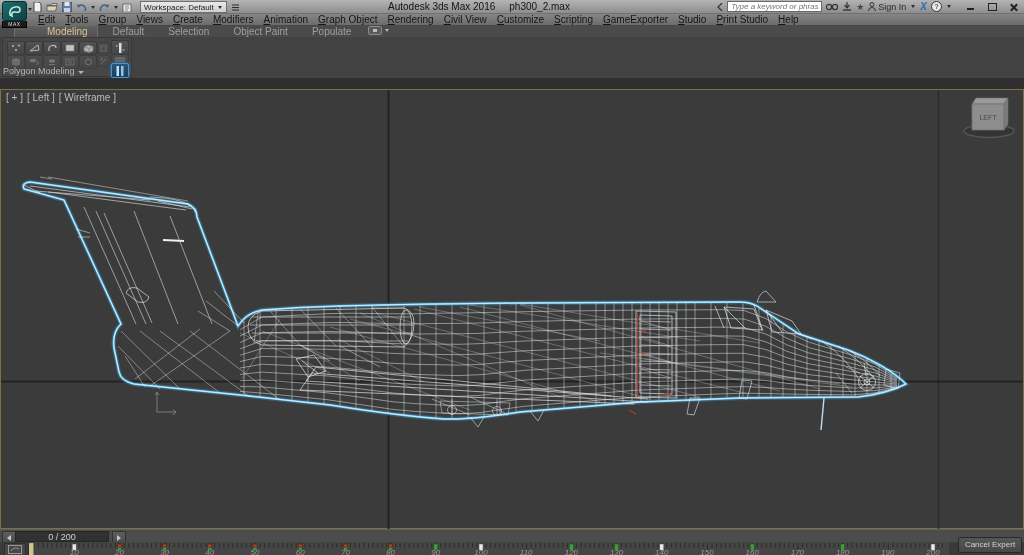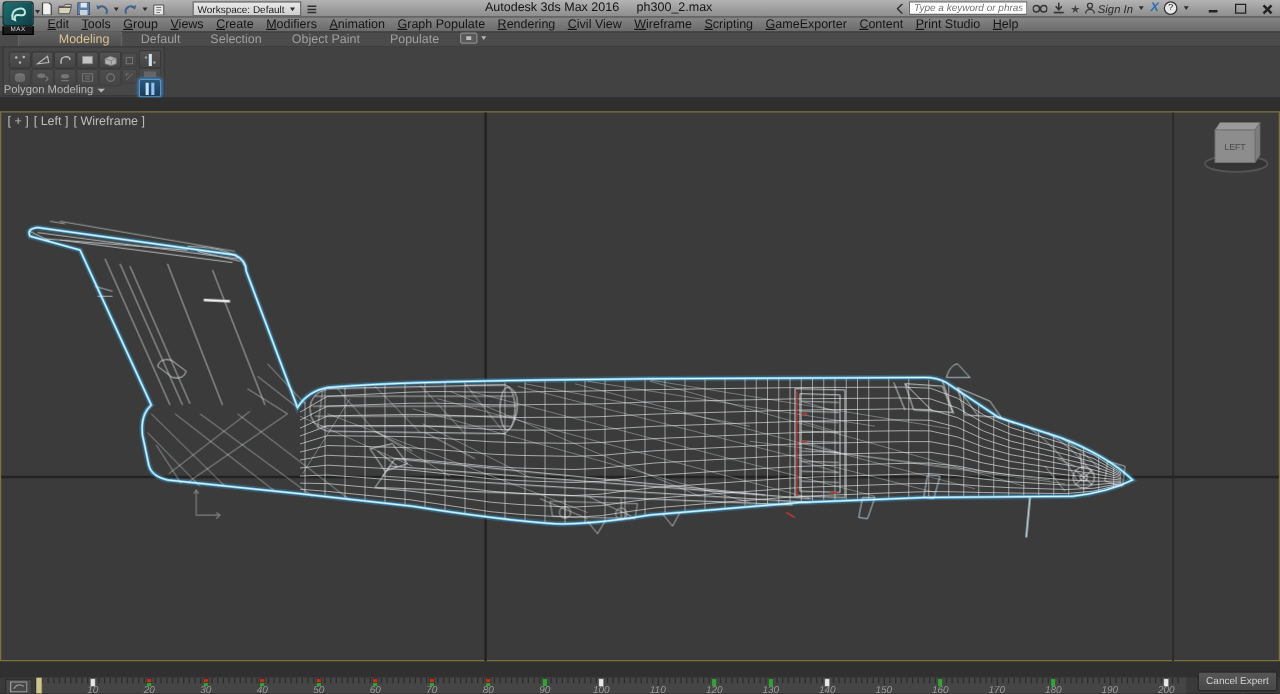--- a/index.html
+++ b/index.html
@@ -7,26 +7,26 @@
         font-family:"Liberation Sans",sans-serif;-webkit-font-smoothing:antialiased;}
   
   .titlebar{position:absolute;top:0;left:0;right:0;height:13px;
             background:linear-gradient(#b4b4b4,#8d8d8d);border-bottom:1px solid #707070;}
   .qat{position:absolute;left:30px;top:1px;display:flex;align-items:center;gap:2px;}
   .qat-btn{width:13px;height:11px;display:flex;align-items:center;justify-content:center;cursor:default;}
   .qat-btn svg{display:block}
   .mini-caret{width:0;height:0;border-left:2.5px solid transparent;border-right:2.5px solid transparent;
               border-top:3px solid #2e2e2e;margin:0 1px;}
   .workspace{display:flex;align-items:center;height:10px;background:linear-gradient(#e9e9e9,#cfcfcf);
-             border:1px solid #6f6f6f;font-size:8px;color:#222;padding:0 3px;margin-left:18px;gap:3px;}
+             border:1px solid #6f6f6f;font-size:8px;color:#222;padding:0 3px;margin-left:4px;gap:3px;}
   .win-title{position:absolute;left:388px;top:1px;font-size:10px;color:#141414;display:flex;gap:14px;white-space:nowrap;}
   .infocenter{position:absolute;right:72px;top:1px;display:flex;align-items:center;gap:4px;height:11px;}
   .ic-input{width:95px;height:11px;box-sizing:border-box;border:1px solid #6a6a6a;background:#fff;
             font-family:"Liberation Sans",sans-serif;font-size:8px;font-style:italic;color:#555;padding:0 3px;}
-  .ic-btn{display:flex;align-items:center;gap:2px;font-size:9px;color:#2a2a2a;cursor:default;font-style:italic;}
+  .ic-btn{display:flex;align-items:center;gap:2px;font-size:9px;color:#2a2a2a;cursor:default;}
   .star{font-size:9px;color:#444;line-height:10px;}
   .xlogo{font-weight:bold;font-style:italic;color:#2d6db5;font-size:10px;line-height:10px;}
   .helpc{width:9px;height:9px;border:1px solid #333;border-radius:50%;font-size:7px;color:#222;
          display:flex;align-items:center;justify-content:center;background:#e8e8e8;}
   .winctl{position:absolute;right:3px;top:2px;display:flex;gap:8px;align-items:center;}
   .wc{width:14px;height:9px;display:flex;align-items:center;justify-content:center;}
   .wc-min{width:7px;height:2px;background:#222;margin-top:5px;}
   .wc-res{width:7px;height:6px;border:1.5px solid #222;}
   .wc-close{position:relative;width:8px;height:8px;}
   .wc-close::before,.wc-close::after{content:"";position:absolute;left:3px;top:0;width:2px;height:9px;background:#222;}
@@ -200,27 +200,27 @@
   <div class="mini-caret logo-caret"></div>
 
   <div class="menubar" id="menubar">
       <span class="menu-item">Edit</span>
       <span class="menu-item">Tools</span>
       <span class="menu-item">Group</span>
       <span class="menu-item">Views</span>
       <span class="menu-item">Create</span>
       <span class="menu-item">Modifiers</span>
       <span class="menu-item">Animation</span>
-      <span class="menu-item">Graph Populate</span>
+      <span class="menu-item">Graph Object</span>
       <span class="menu-item">Rendering</span>
       <span class="menu-item">Civil View</span>
-      <span class="menu-item">Wireframe</span>
+      <span class="menu-item">Customize</span>
       <span class="menu-item">Scripting</span>
       <span class="menu-item">GameExporter</span>
-      <span class="menu-item">Content</span>
+      <span class="menu-item">Studio</span>
       <span class="menu-item">Print Studio</span>
       <span class="menu-item">Help</span>
     </div>
 
   <div class="ribbontabs" id="ribbontabs">
       <span class="rtab active">Modeling</span>
       <span class="rtab">Default</span>
       <span class="rtab">Selection</span>
       <span class="rtab">Object Paint</span>
       <span class="rtab">Populate</span>
@@ -493,20 +493,29 @@
       <g>
         <ellipse cx="989" cy="130" rx="25" ry="6.5" fill="#343434" stroke="#575757" stroke-width="1.5" opacity=".9"></ellipse>
         <path d="M972,103 L976,97 L1008,97 L1004,103 Z" fill="#9a9a9a" stroke="#6e6e6e" stroke-width=".6"></path>
         <path d="M1004,103 L1008,97 L1008,123 L1004,129 Z" fill="#7c7c7c" stroke="#6e6e6e" stroke-width=".6"></path>
         <rect x="972" y="103" width="32" height="26" fill="#8d8d8d" stroke="#707070" stroke-width=".8"></rect>
         <text x="988" y="119" font-size="7" fill="#4a4a4a" text-anchor="middle" font-family="Liberation Sans, sans-serif">LEFT</text>
       </g>
     </svg>
   </div>
 
+  <div class="tl-header">
+    <div class="tl-btn" style="left:2px;">
+        <div class="tri-l"></div>
+      </div>
+    <div class="tl-field">0 / 200</div>
+    <div class="tl-btn" style="left:112px;">
+        <div class="tri-r"></div>
+      </div>
+  </div>
 
   <div class="trackrow">
     <div class="mce-btn">
       <svg width="14" height="9">
           <rect x="0.5" y="0.5" width="13" height="8" fill="none" stroke="#9a9a9a" stroke-width="1"></rect>
           <path d="M3,6 Q6,1 11,4" fill="none" stroke="#9a9a9a" stroke-width="1"></path>
         </svg>
     </div>
     <div class="track">
       <svg id="trackticks" width="920" height="13">

